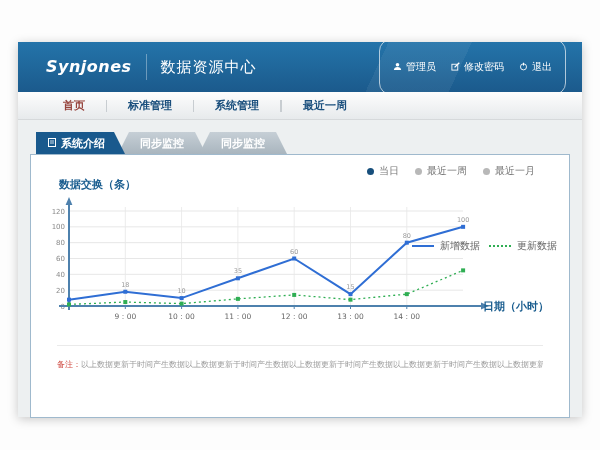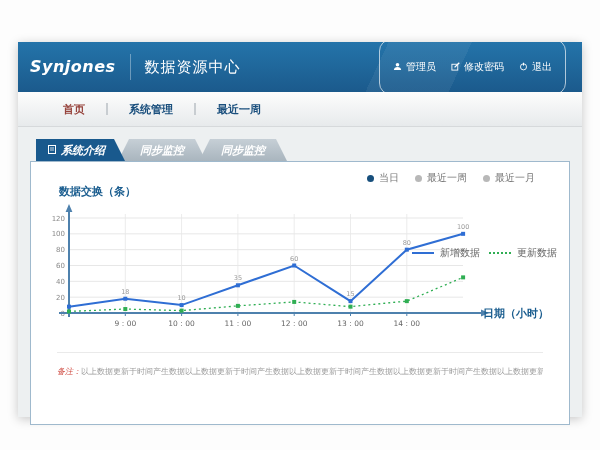--- a/index.html
+++ b/index.html
@@ -8,40 +8,40 @@
 
   .page-card { position:absolute; left:18px; top:42px; width:564px; height:375px;
                background:#edf0f1; box-shadow:0 2px 10px rgba(0,0,0,.22); }
 
   
   .app-header { height:50px; background:linear-gradient(180deg,#2474aa,#1b5a8c);
                 display:flex; align-items:center; position:relative; overflow:hidden; }
   .app-header::after { content:""; position:absolute; right:0; top:0; width:55%; height:100%;
                 background:linear-gradient(115deg, transparent 35%, rgba(255,255,255,.06) 35%,
                  rgba(255,255,255,.06) 60%, transparent 60%); pointer-events:none; }
-  .logo { margin-left:12px; color:#fff; text-align:left; line-height:1.1; }
+  .logo { margin-left:28px; color:#fff; text-align:left; line-height:1.1; }
   .logo-en { font-size:16px; font-weight:bold; font-style:italic; letter-spacing:.5px; }
   .logo-cn { font-size:13px; font-weight:bold; letter-spacing:2px; }
   .header-divider { width:1px; height:26px; background:rgba(255,255,255,.35); margin:0 14px; }
   .app-title { color:#fff; font-size:15px; letter-spacing:1px; }
   .header-spacer { flex:1; }
   .user-pill { margin-right:16px; border:1px solid rgba(255,255,255,.65); border-radius:12px;
                display:flex; align-items:flex-start; gap:15px; padding:20px 13px; position:relative; z-index:2;}
   .user-pill .pill-item { display:flex; align-items:center; gap:4px; color:#fff; font-size:10px; cursor:pointer; }
 
   
-  .nav-bar { height:35px; background:linear-gradient(180deg,#fdfdfd,#e7eaec);
+  .nav-bar { height:28px; background:linear-gradient(180deg,#fdfdfd,#e7eaec);
              border-bottom:1px solid #d6d9db; display:flex; align-items:center; padding-left:24px; }
   .nav-item { font-size:11px; font-weight:bold; color:#1a4f7d; padding:0 21px; cursor:pointer; }
   .nav-item.active { color:#96433c; }
   .nav-sep { width:1px; height:12px; background:#c8cdd1; }
 
   
   .content { position:relative; height:304px; padding-top:12px; }
-  .tabs { display:flex; margin-left:18px; height:22px; position:relative; z-index:3;font-style:italic; }
+  .tabs { display:flex; margin-left:18px; height:22px; position:relative; z-index:3; }
   .tab { font-size:11px; font-weight:bold; display:flex; align-items:center; gap:5px; cursor:pointer; }
   .tab.active { background:#19598d; color:#fff; padding:0 20px 0 12px;
                 clip-path:polygon(0 0, calc(100% - 11px) 0, 100% 100%, 0 100%); z-index:4; }
   .tab.inactive { background:linear-gradient(180deg,#c6cfd6,#a9b5be); color:#fff;
                 padding:0 22px; margin-left:-7px;
                 clip-path:polygon(11px 0, calc(100% - 11px) 0, 100% 100%, 0 100%); z-index:2; }
 
   .panel { margin:0 12px; height:264px; background:#fff; border:1px solid #9fb9cd; position:relative; }
 
   .radio-row { position:absolute; top:9px; right:34px; display:flex; gap:16px; align-items:center; }
@@ -57,21 +57,21 @@
 
   .legend { position:absolute; right:12px; top:84px; display:flex; flex-direction:row; gap:9px; }
   .legend-row { display:flex; align-items:center; gap:6px; cursor:pointer; }
   .legend-swatch { width:22px; height:0; }
   .legend-swatch.solid-blue { border-top:2px solid #2f6ed4; }
   .legend-swatch.dotted-green { border-top:2px dotted #2fae53; }
   .legend-label { font-size:10px; color:#666; }
 
   .note { position:absolute; left:26px; right:26px; top:190px; border-top:1px solid #eaeaea;
           padding-top:13px; font-size:8px; color:#9a9a9a; white-space:nowrap; overflow:hidden; }
-  .note-prefix { color:#cf4a41;font-style:italic; }
+  .note-prefix { color:#cf4a41; }
 </style>
 </head>
 <body>
 
 <div class="page-card">
 
   <div class="app-header">
     <div class="logo">
       <div class="logo-en">Synjones</div>
     </div>
@@ -99,20 +99,21 @@
               <line x1="5" y1="0.8" x2="5" y2="4" stroke="#fff" stroke-width="1.2"></line>
             </svg></span>
         <span>退出</span>
       </div>
     </div>
   </div>
 
   <div class="nav-bar">
     <div class="nav-item active">首页</div>
     <span class="nav-sep"></span>
+    <div class="nav-item">标准管理</div>
     <span class="nav-sep"></span>
     <div class="nav-item">系统管理</div>
     <span class="nav-sep"></span>
     <span class="nav-sep"></span>
     <div class="nav-item">最近一周</div>
   </div>
 
   <div class="content">
     <div class="tabs">
       <div class="tab active">

